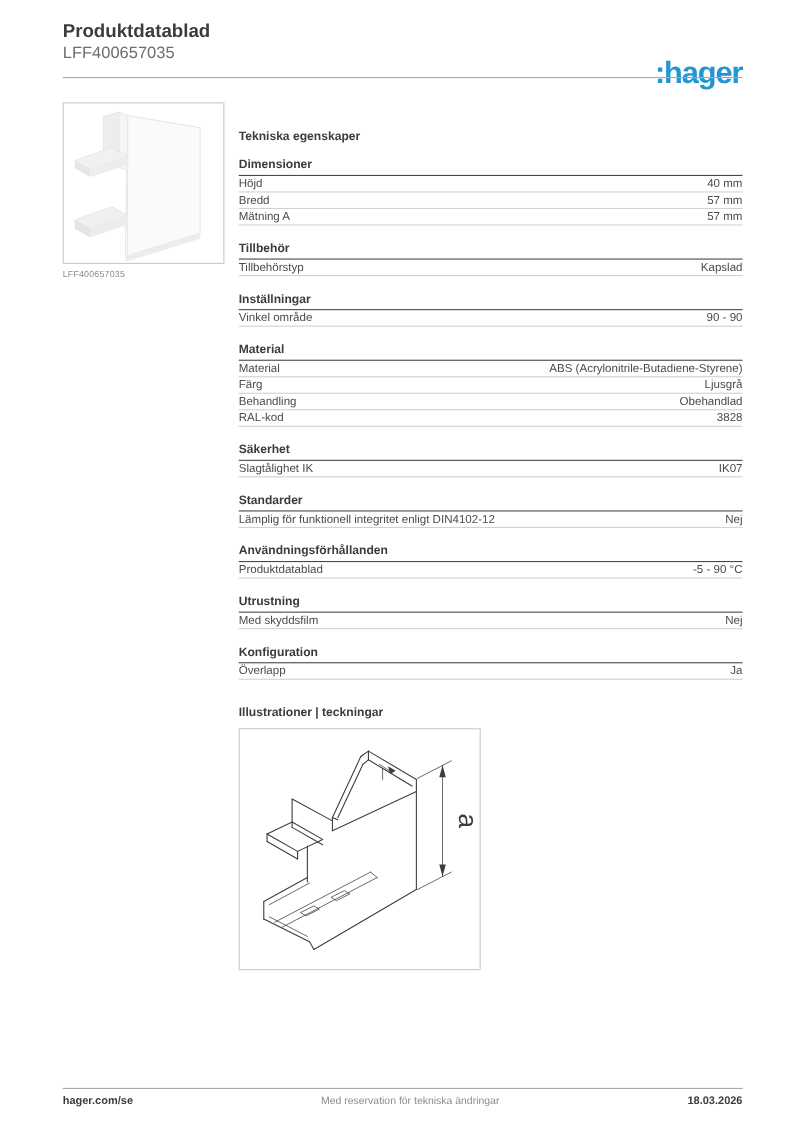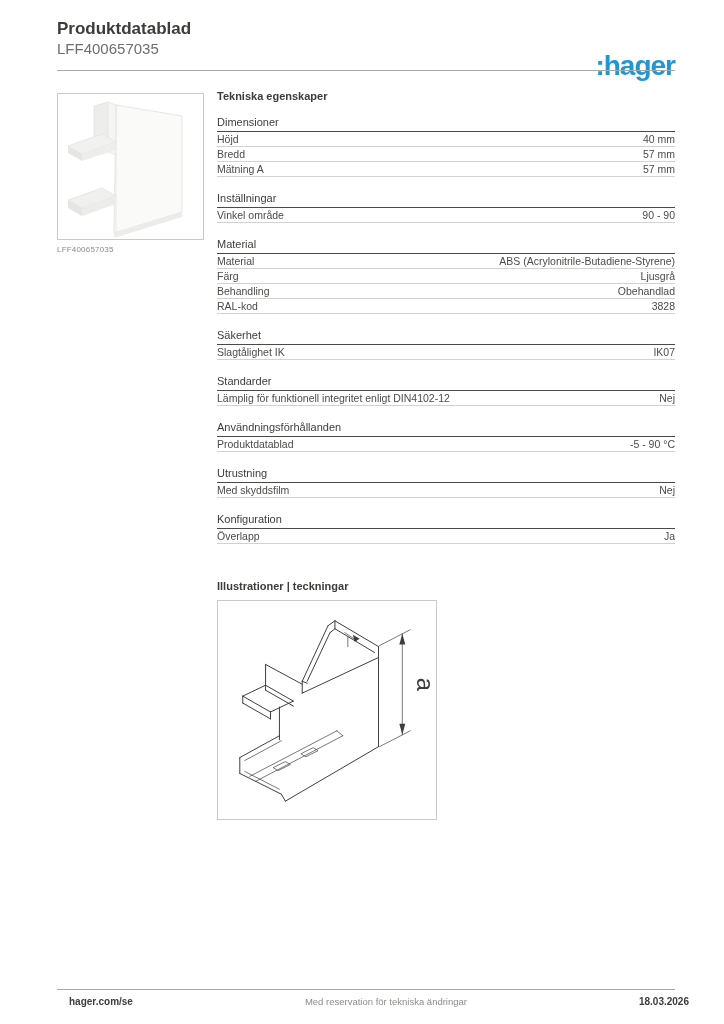--- a/index.html
+++ b/index.html
@@ -14,34 +14,34 @@
   .logo { position:absolute; right:0; top:0; font-size:28px; font-weight:bold; letter-spacing:-1px; color:#2196d3; line-height:30px;margin-top:32px; }
   .header-divider { position:absolute; left:57px; right:49px; top:70px; border-top:1px solid #a9a9a8; }
 
   
   .figure { position:absolute; left:57px; top:93px; width:147px; }
   .figure-box { width:147px; height:147px; border:1px solid #c9c9c8; background:#ffffff; }
   .figure-caption { margin-top:5px; font-size:8px; color:#8a8a89; letter-spacing:0.2px; }
 
   
   .content { position:absolute; left:217px; top:90px; width:458px; }
-  .tech-heading { font-size:11px; font-weight:bold; color:#3c3c3b; margin-bottom:14px; }
+  .tech-heading { font-size:11px; font-weight:bold; color:#3c3c3b; margin-bottom:14px;margin-top:28px; }
   .spec-section { margin-top:15px; }
   .spec-section:first-of-type { margin-top:0; }
-  .spec-section-title { font-size:11px; font-weight:normal; color:#3c3c3b; padding-bottom:3px; border-bottom:1px solid #4a4a49; }
+  .spec-section-title { font-size:11px; font-weight:bold; color:#3c3c3b; padding-bottom:3px; border-bottom:1px solid #4a4a49; }
   .spec-row { display:flex; justify-content:space-between; align-items:center; font-size:10.5px; color:#4b4b4a; padding:2px 0 1px 0; border-bottom:1px solid #d2d2d1; line-height:11px; }
   .spec-label { text-align:left; }
   .spec-value { text-align:right; white-space:nowrap; padding-left:10px; }
 
-  .illus-heading { font-size:11px; font-weight:bold; color:#3c3c3b; margin-top:36px; }
+  .illus-heading { font-size:11px; font-weight:bold; color:#3c3c3b; margin-top:24px; }
   .drawing-box { margin-top:8px; width:220px; height:220px; border:1px solid #c9c9c8; background:#ffffff; }
 
   
   .footer-divider { position:absolute; left:57px; right:49px; top:989px; border-top:1px solid #a9a9a8; }
-  .footer { position:absolute; left:57px; right:35px; top:996px; display:flex; justify-content:space-between; align-items:baseline;margin-left:12px; }
+  .footer { position:absolute; left:57px; right:49px; top:996px; display:flex; justify-content:space-between; align-items:baseline; }
   .footer-site { font-size:10px; font-weight:bold; color:#3c3c3b; }
   .footer-disclaimer { font-size:9.5px; color:#8c8c8b; }
   .footer-date { font-size:10px; font-weight:bold; color:#3c3c3b; }
 </style>
 </head>
 <body>
 
 <div class="page">
 
   <div class="header">
@@ -84,20 +84,27 @@
             <span class="spec-label">Höjd</span>
             <span class="spec-value">40 mm</span>
           </div>
           <div class="spec-row">
             <span class="spec-label">Bredd</span>
             <span class="spec-value">57 mm</span>
           </div>
           <div class="spec-row">
             <span class="spec-label">Mätning A</span>
             <span class="spec-value">57 mm</span>
+          </div>
+        </div>
+        <div class="spec-section">
+          <div class="spec-section-title">Tillbehör</div>
+          <div class="spec-row">
+            <span class="spec-label">Tillbehörstyp</span>
+            <span class="spec-value">Kapslad</span>
           </div>
         </div>
         <div class="spec-section">
           <div class="spec-section-title">Inställningar</div>
           <div class="spec-row">
             <span class="spec-label">Vinkel område</span>
             <span class="spec-value">90 - 90</span>
           </div>
         </div>
         <div class="spec-section">

